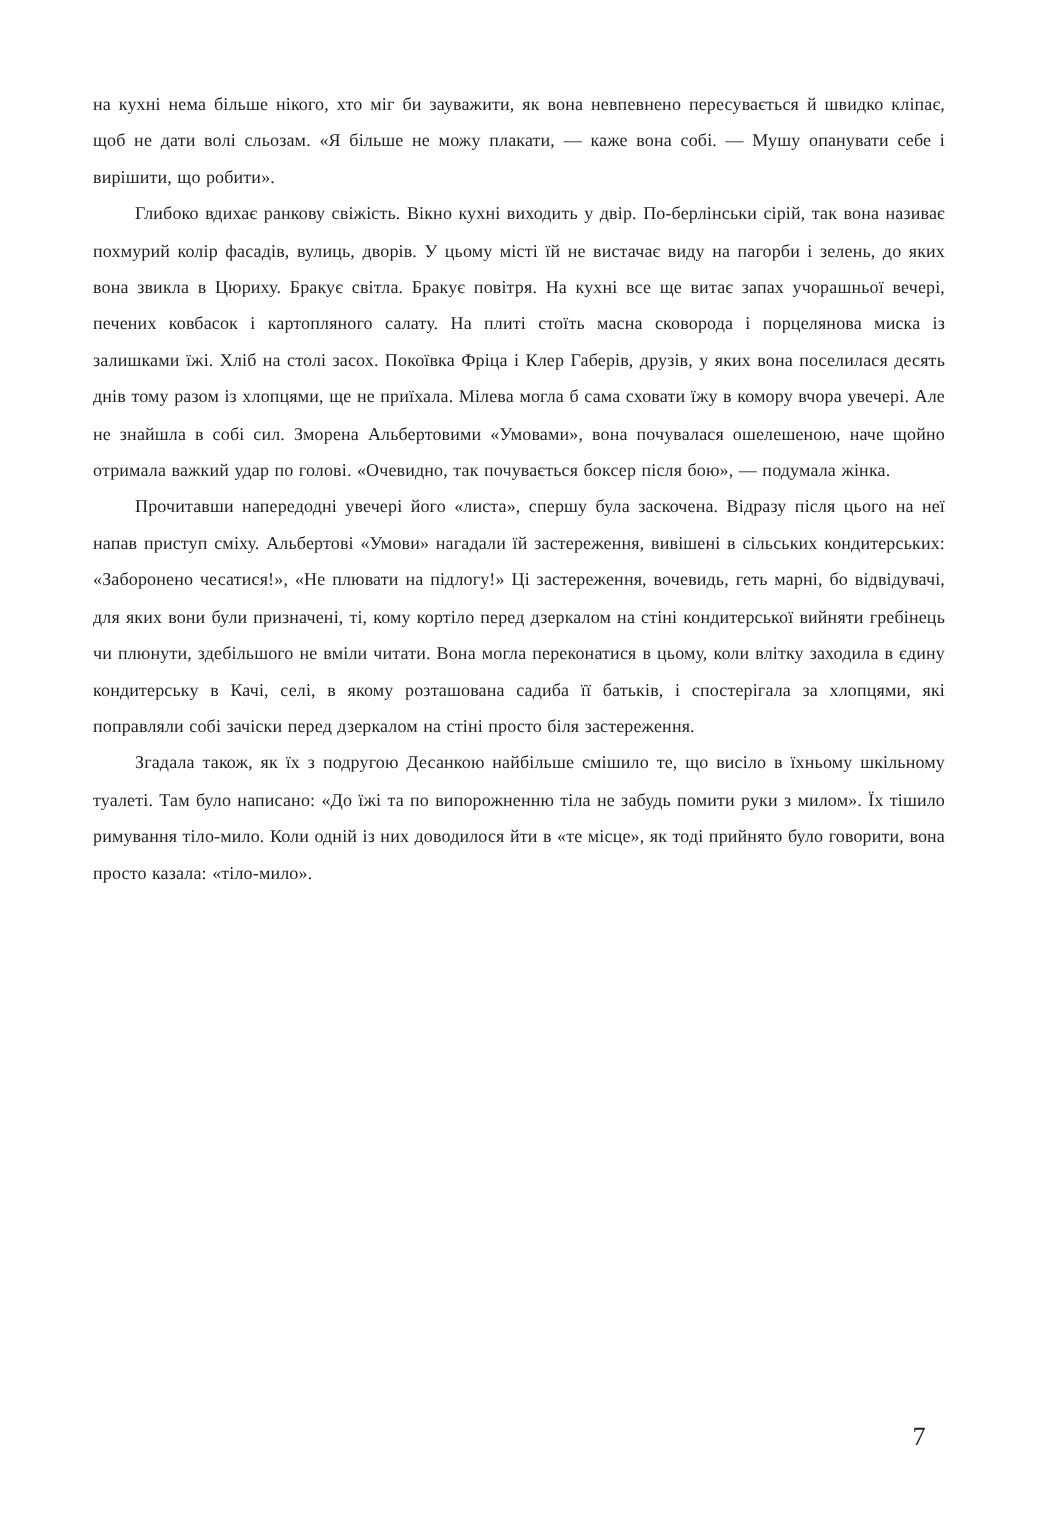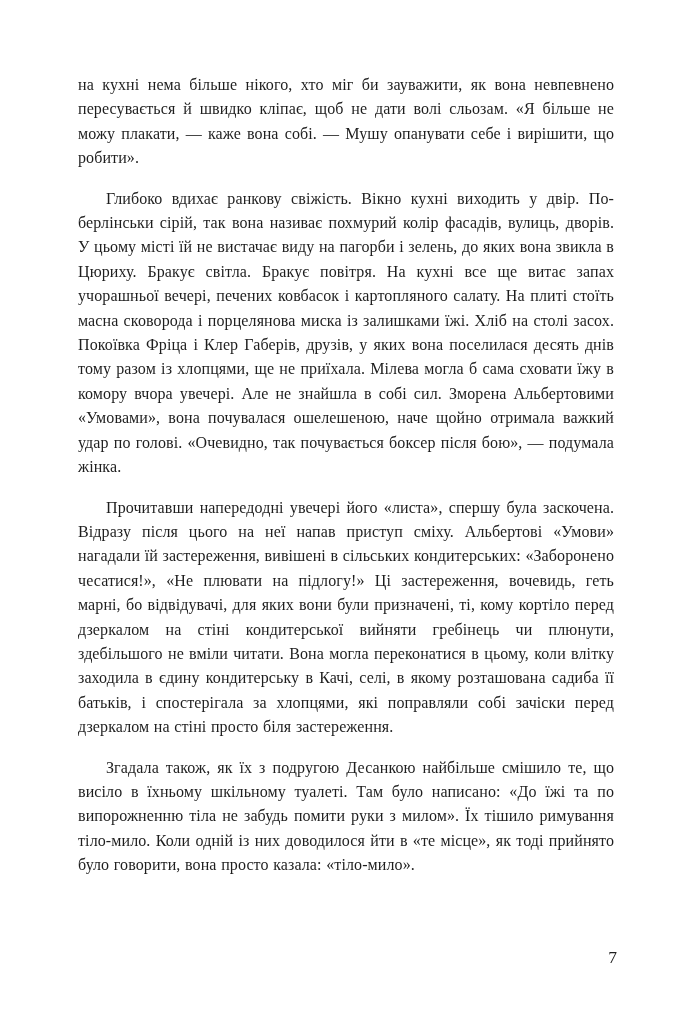--- a/index.html
+++ b/index.html
@@ -16,22 +16,22 @@
   }
   .page {
     position: relative;
     width: 691px;
     height: 1024px;
     background: #ffffff;
     box-sizing: border-box;
     padding: 57px 61px 0 62px;
   }
   .text-block p {
-    margin: 16px;
-    font-size: 16px;
+    margin: 0;
+    font-size: 12px;
     line-height: 24.4px;
     text-align: justify;
     letter-spacing: 0.1px;
     word-spacing: 0.5px;
   }
   .text-block p.indent {
     text-indent: 28px;
   }
   .page-number {
     position: absolute;

